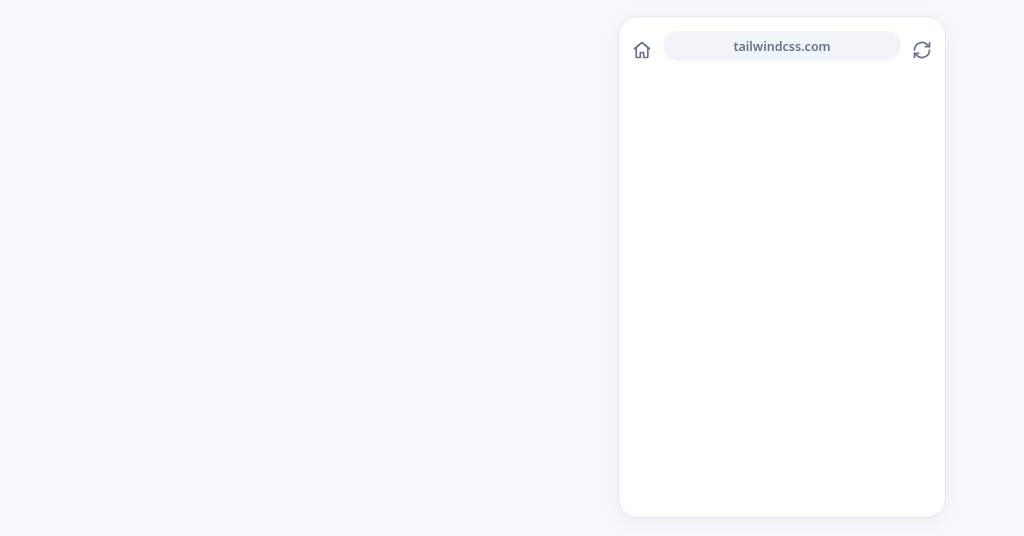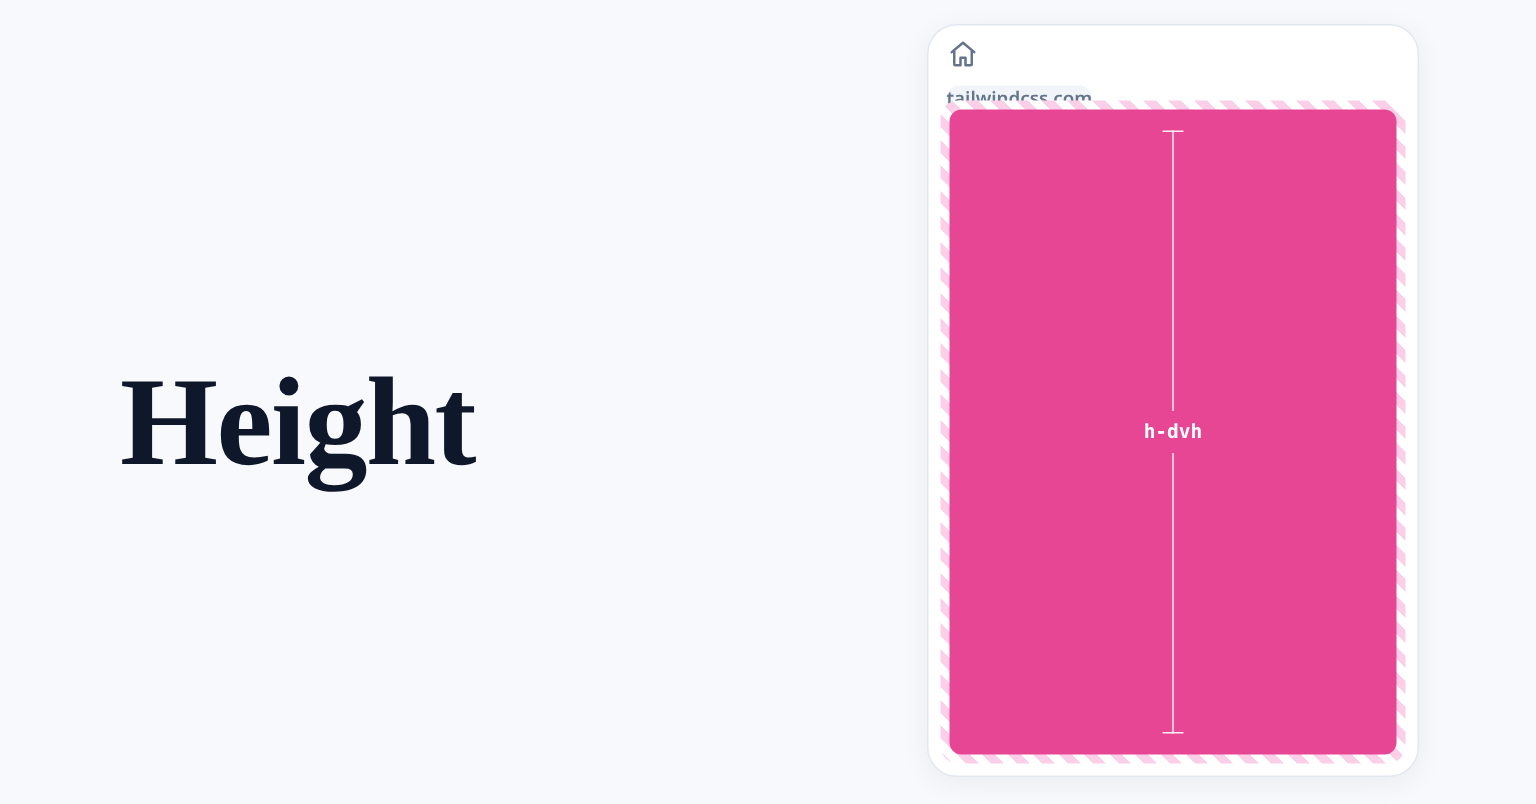--- a/index.html
+++ b/index.html
@@ -30,24 +30,23 @@
     border: 1px solid #e2e8f0;
     border-radius: 20px;
     box-shadow: 0 4px 20px rgba(15,23,42,0.06);
     display: flex;
     flex-direction: column;
     padding: 8px;
   }
   .chrome {
     height: 42px;
     display: flex;
-    align-items: flex-start;
+    align-items: flex-end;
     gap: 10px;
     padding: 0 4px 6px 4px;
-    flex-direction: column;
   }
   .home-icon, .refresh-icon {
     width: 22px; height: 22px;
     color: #64748b;
     flex: 0 0 auto;
     display: flex; align-items: center; justify-content: center;
   }
   .url-bar {
     flex: 1;
     height: 30px;
@@ -111,21 +110,20 @@
     background: rgba(255,255,255,0.9);
   }
   .cap.t { top: 14px; }
   .cap.b { bottom: 14px; }
 </style>
 </head>
 <body>
 
 <div class="headline">
   <br>
-  <span>Height</span>
 </div>
 
 <div class="device">
   <div class="chrome">
     <span class="home-icon">
       <svg viewBox="0 0 24 24" width="20" height="20" fill="none" stroke="currentColor" stroke-width="2" stroke-linecap="round" stroke-linejoin="round">
         <path d="M3 10.5 12 3l9 7.5"></path>
         <path d="M5 9.5V20a1 1 0 0 0 1 1h4v-6h4v6h4a1 1 0 0 0 1-1V9.5"></path>
       </svg>
     </span>
@@ -134,22 +132,13 @@
     </div>
     <span class="refresh-icon">
       <svg viewBox="0 0 24 24" width="20" height="20" fill="none" stroke="currentColor" stroke-width="2" stroke-linecap="round" stroke-linejoin="round">
         <path d="M3 12a9 9 0 0 1 15-6.7L21 8"></path>
         <path d="M21 3v5h-5"></path>
         <path d="M21 12a9 9 0 0 1-15 6.7L3 16"></path>
         <path d="M3 21v-5h5"></path>
       </svg>
     </span>
   </div>
-  <div class="viewport">
-    <div class="content">
-      <div class="cap t"></div>
-      <div class="measure top"></div>
-      <span class="label">h-dvh</span>
-      <div class="measure bot"></div>
-      <div class="cap b"></div>
-    </div>
-  </div>
 </div>
 
 </body></html>

